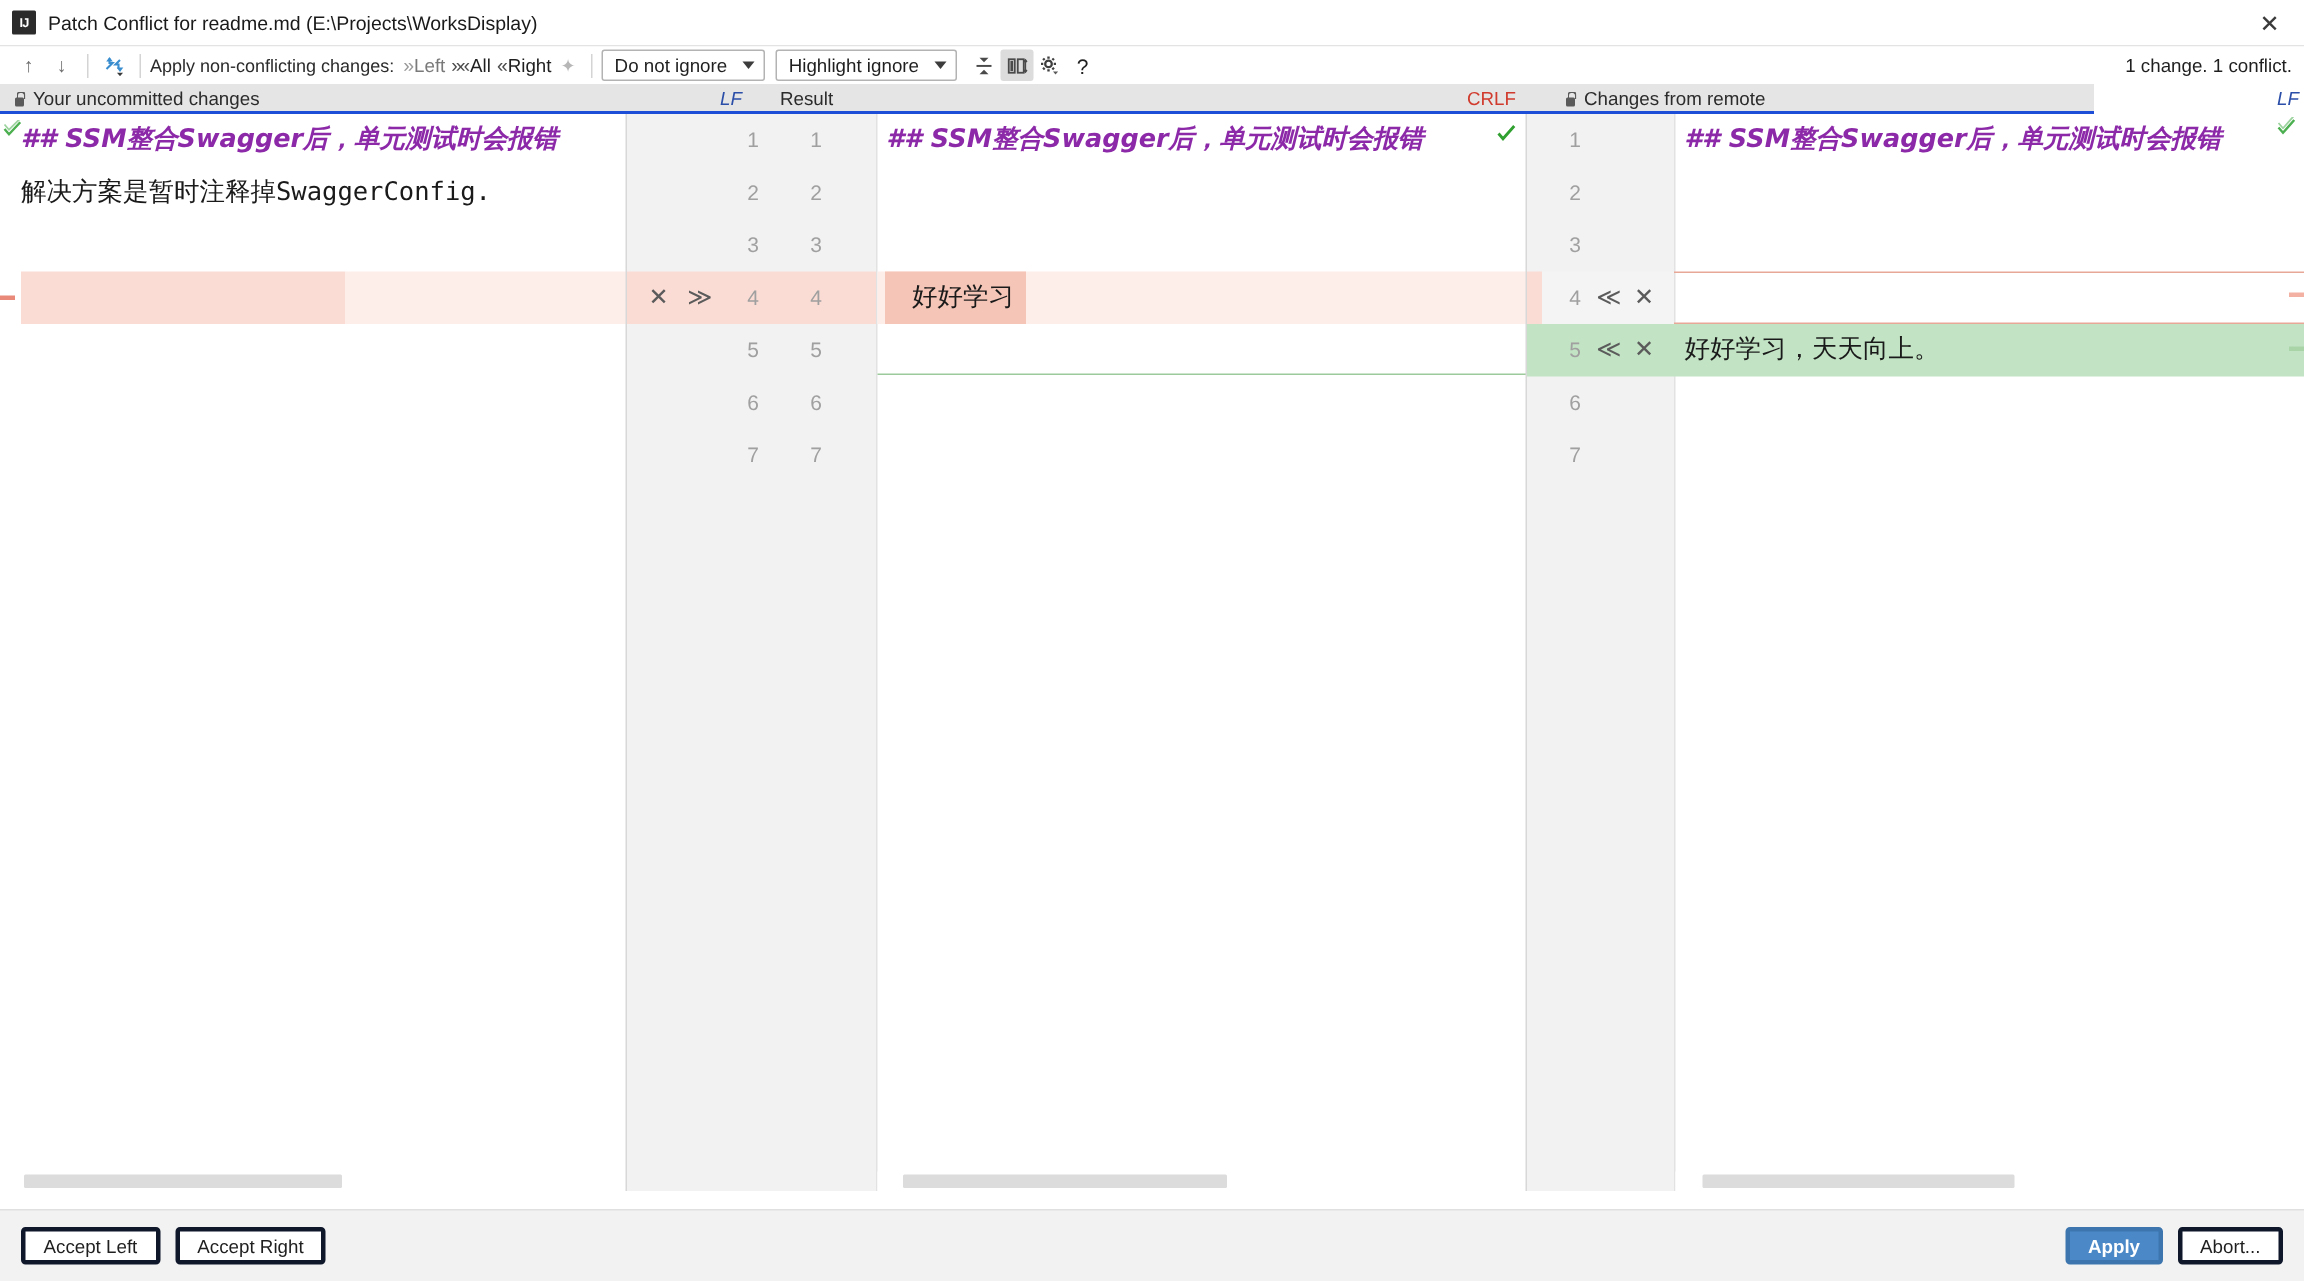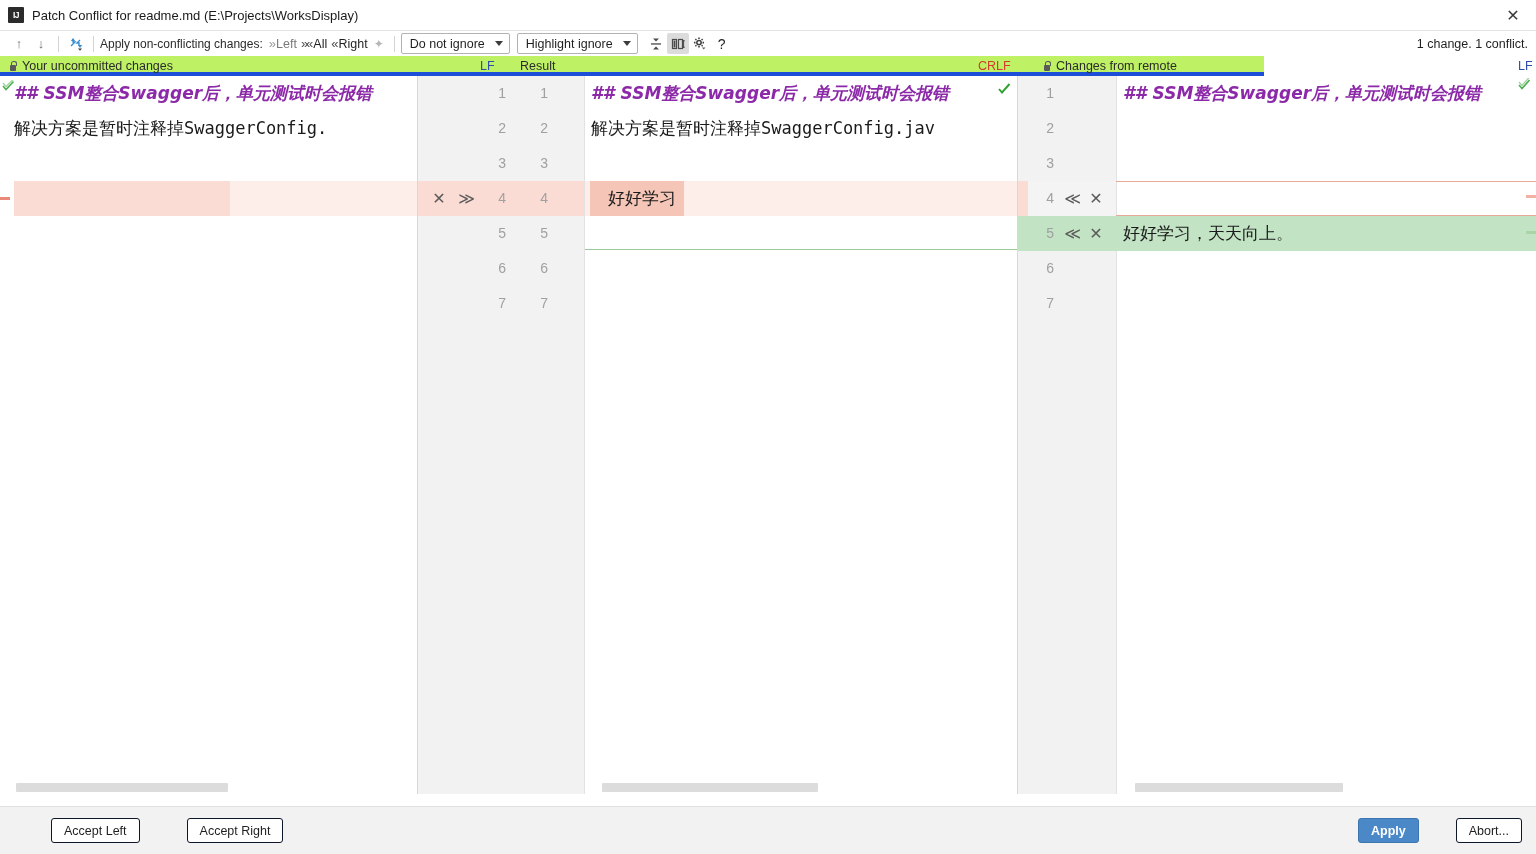--- a/index.html
+++ b/index.html
@@ -95,44 +95,44 @@
   }
   .tb-btn.pressed { background: #dcdcdc; }
   .status-right {
     position: absolute; right: 8px; top: 0; height: 25px;
     display: flex; align-items: center;
     font-size: 12.5px; color: #1f1f1f;
   }
 
   
   .pane-headers {
-    position: absolute; top: 56px; left: 0; width: 1264px; height: 20px;
-    background: #bef264;
-    border-bottom: 4px solid #1d4ed8;
+    position: absolute; top: 56px; left: 0; width: 1396px; height: 20px;
+    background: #e5e5e5;
+    border-bottom: 2px solid #1d4ed8;
   }
   .ph {
     position: absolute; top: 0; height: 20px;
     display: flex; align-items: center;
     font-size: 12.5px; color: #2b2b2b;
   }
   .lock {
     display: inline-block; width: 9px; height: 10px;
     position: relative; margin-right: 5px;
   }
   .lock::before {
     content: ""; position: absolute; left: 1.5px; top: 3.5px;
     width: 6px; height: 6px; background: #5a5a5a; border-radius: 1px;
   }
   .lock::after {
     content: ""; position: absolute; left: 2.5px; top: 0px;
     width: 4px; height: 4px;
     border: 1.3px solid #5a5a5a; border-bottom: none;
     border-radius: 2.5px 2.5px 0 0;
   }
-  .lf-badge { font-size: 12.5px; color: #2b4ea8; }
+  .lf-badge { font-size: 12.5px; color: #2b4ea8; font-style: italic; }
   .crlf-badge { font-size: 12.5px; color: #d13b2e; }
   .result-badge { font-size: 12.5px; color: #2b2b2b; }
 
   
   .panes { position: absolute; top: 76px; left: 0; width: 1536px; height: 718px; }
 
   .pane { position: absolute; top: 0; height: 718px; background: #ffffff; overflow: hidden; }
   #pane-left   { left: 0px;    width: 418px; }
   #pane-mid    { left: 418px;  width: 600px; }
   #pane-right  { left: 1018px; width: 518px; }
@@ -200,33 +200,32 @@
   
   .bottombar {
     position: absolute; bottom: 0; left: 0; width: 1536px; height: 48px;
     background: #f2f2f2;
     border-top: 1px solid #e0e0e0;
     display: flex; align-items: center;
   }
   .btn {
     height: 25px;
     background: #ffffff;
-    border: 1px solid #0f172a;
+    border: 3px solid #0f172a;
     border-radius: 3px;
     font-size: 12.5px; color: #1f1f1f;
     font-family: "Liberation Sans", sans-serif;
     padding: 0 12px;
     cursor: default;
-    margin-left: 37px;
   }
   .btn.primary {
     background: #4a88c7; border-color: #3d76ae; color: #ffffff; font-weight: bold;
   }
   .left-btns { position: absolute; left: 14px; display: flex; gap: 10px; }
-  .right-btns { position: absolute; right: 14px; display: flex; gap: 0; }
+  .right-btns { position: absolute; right: 14px; display: flex; gap: 10px; }
 </style>
 </head>
 <body>
 
 <div class="titlebar">
   <div class="title-icon"></div>
   <div class="title-text">Patch Conflict for readme.md (E:\Projects\WorksDisplay)</div>
   <div class="titlebar-close">✕</div>
 </div>
 
@@ -368,21 +367,20 @@
 
     <div class="lnum" style="left:94px; top:0px;   width:36px;">1</div>
     <div class="lnum" style="left:94px; top:35px;  width:36px;">2</div>
     <div class="lnum" style="left:94px; top:70px;  width:36px;">3</div>
     <div class="lnum" style="left:94px; top:105px; width:36px;">4</div>
     <div class="lnum" style="left:94px; top:140px; width:36px;">5</div>
     <div class="lnum" style="left:94px; top:175px; width:36px;">6</div>
     <div class="lnum" style="left:94px; top:210px; width:36px;">7</div>
 
     <div class="codetext md-head" style="left:173px; top:0px;">##  SSM整合Swagger后，单元测试时会报错</div>
-    <div class="codetext plain" style="left:173px; top:35px;">解决方案是暂时注释掉SwaggerConfig.jav</div>
     <div class="codetext plain" style="left:173px; top:70px;"></div>
     <div class="codetext plain" style="left:173px; top:105px;padding-left:17px;">好好学习</div>
     <div class="codetext plain" style="left:173px; top:140px;"></div>
 
     <span class="inspect-ok" style="left:580px; top:6px;">
       <svg width="13" height="13" viewBox="0 0 13 13" aria-hidden="true">
         <path d="M1 7 L4 10.5 L11.5 2" stroke="#30a030" stroke-width="1.9" fill="none"></path>
       </svg>
     </span>
 

